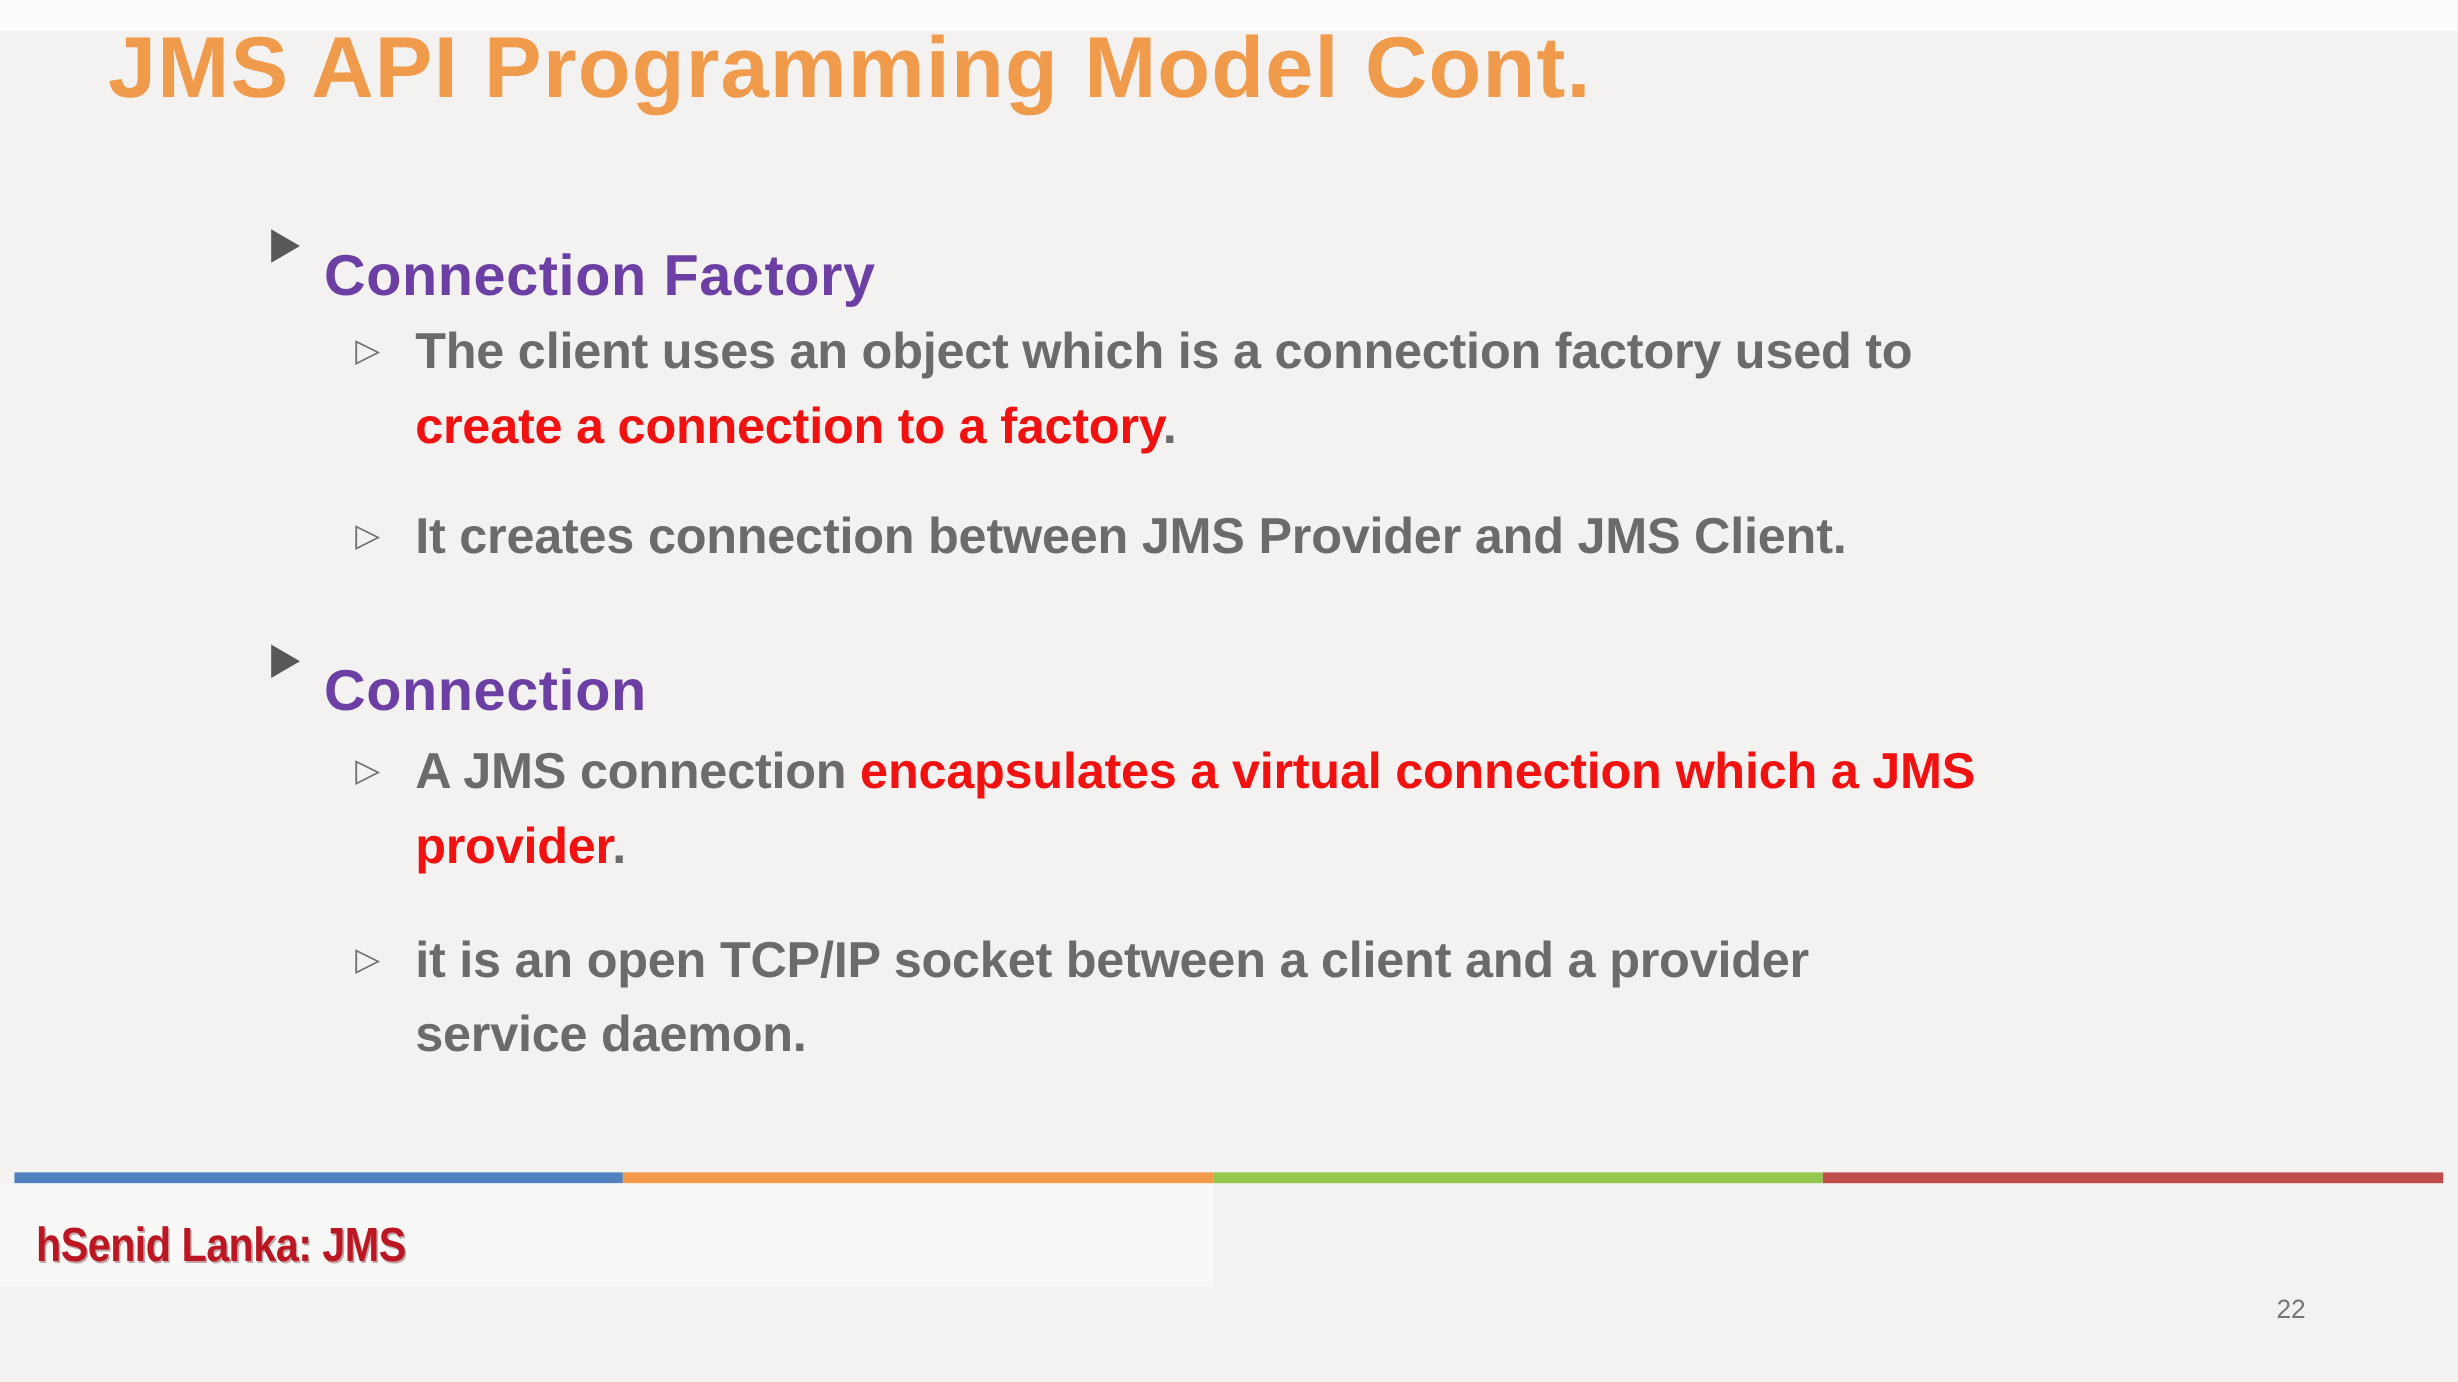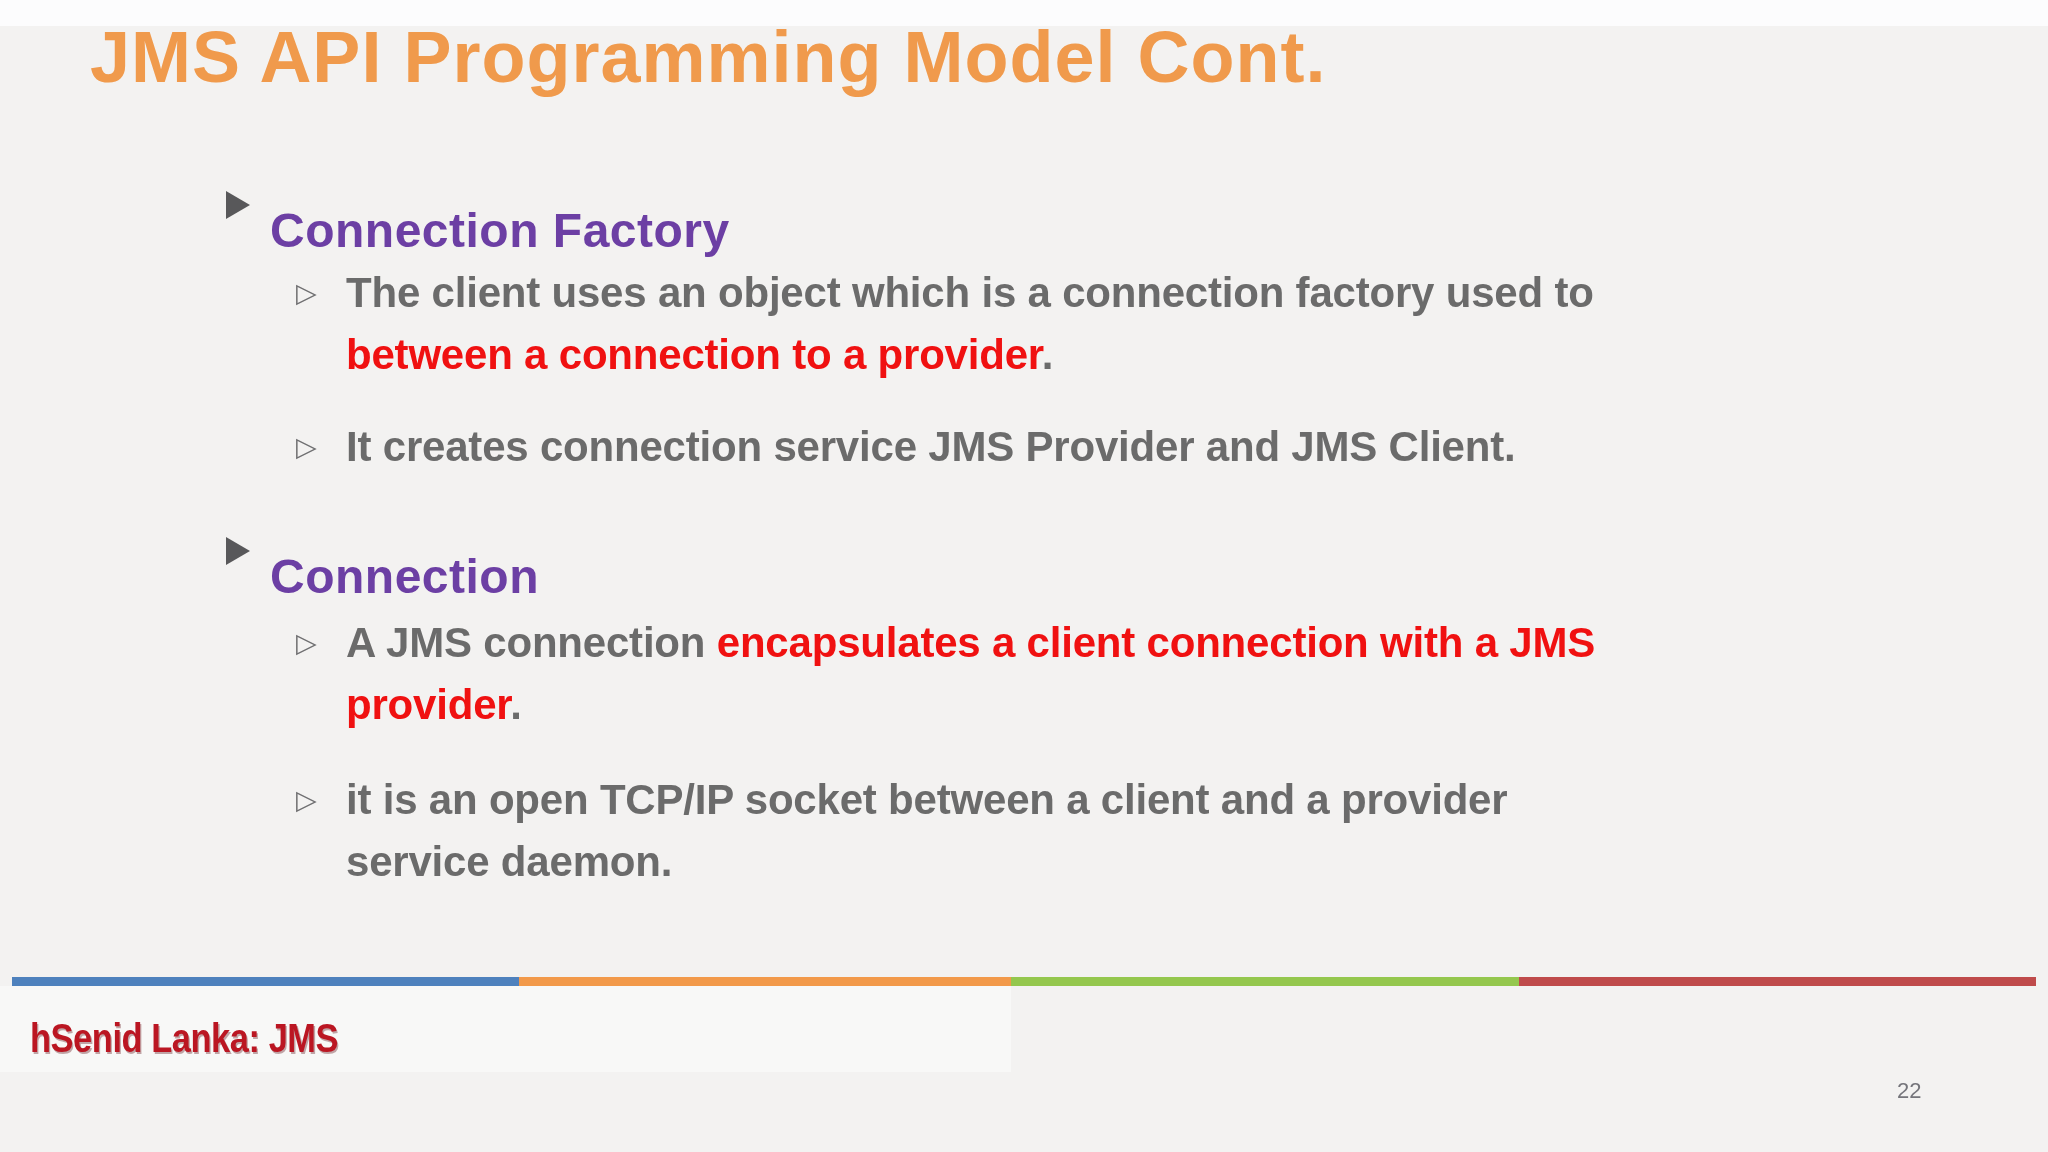--- a/index.html
+++ b/index.html
@@ -55,36 +55,36 @@
 
 <div class="title">JMS API Programming Model Cont.</div>
 
 <div class="h-row" style="top:164px;">
   <span class="tri"></span>
   <span class="h-text">Connection Factory</span>
 </div>
 
 <div class="li" style="top:262px;">
   <span class="marker">▷</span>
-  <span class="txt"><span class="seg-body">The client uses an object which is a connection factory used to</span><br><span class="seg-emphasis">between a connection to a provider</span><span class="seg-body">.</span></span>
+  <span class="txt"><span class="seg-body">The client uses an object which is a connection factory used to</span><br><span class="seg-emphasis">create a connection to a factory</span><span class="seg-body">.</span></span>
 </div>
 
 <div class="li" style="top:416px;">
   <span class="marker">▷</span>
-  <span class="txt"><span class="seg-body">It creates connection service JMS Provider and JMS Client.</span></span>
+  <span class="txt"><span class="seg-body">It creates connection between JMS Provider and JMS Client.</span></span>
 </div>
 
 <div class="h-row" style="top:510px;">
   <span class="tri"></span>
   <span class="h-text">Connection</span>
 </div>
 
 <div class="li" style="top:612px;">
   <span class="marker">▷</span>
-  <span class="txt"><span class="seg-body">A JMS connection </span><span class="seg-emphasis">encapsulates a client connection with a JMS</span><br><span class="seg-emphasis">provider</span><span class="seg-body">.</span></span>
+  <span class="txt"><span class="seg-body">A JMS connection </span><span class="seg-emphasis">encapsulates a virtual connection which a JMS</span><br><span class="seg-emphasis">provider</span><span class="seg-body">.</span></span>
 </div>
 
 <div class="li" style="top:769px;">
   <span class="marker">▷</span>
   <span class="txt"><span class="seg-body">it is an open TCP/IP socket between a client and a provider</span><br><span class="seg-body">service daemon.</span></span>
 </div>
 
 <div class="accent-bar">
   <div class="bar-seg" style="width: 507px; background: rgb(78, 129, 189);"></div>
   <div class="bar-seg" style="width: 492px; background: rgb(242, 153, 74);"></div>

